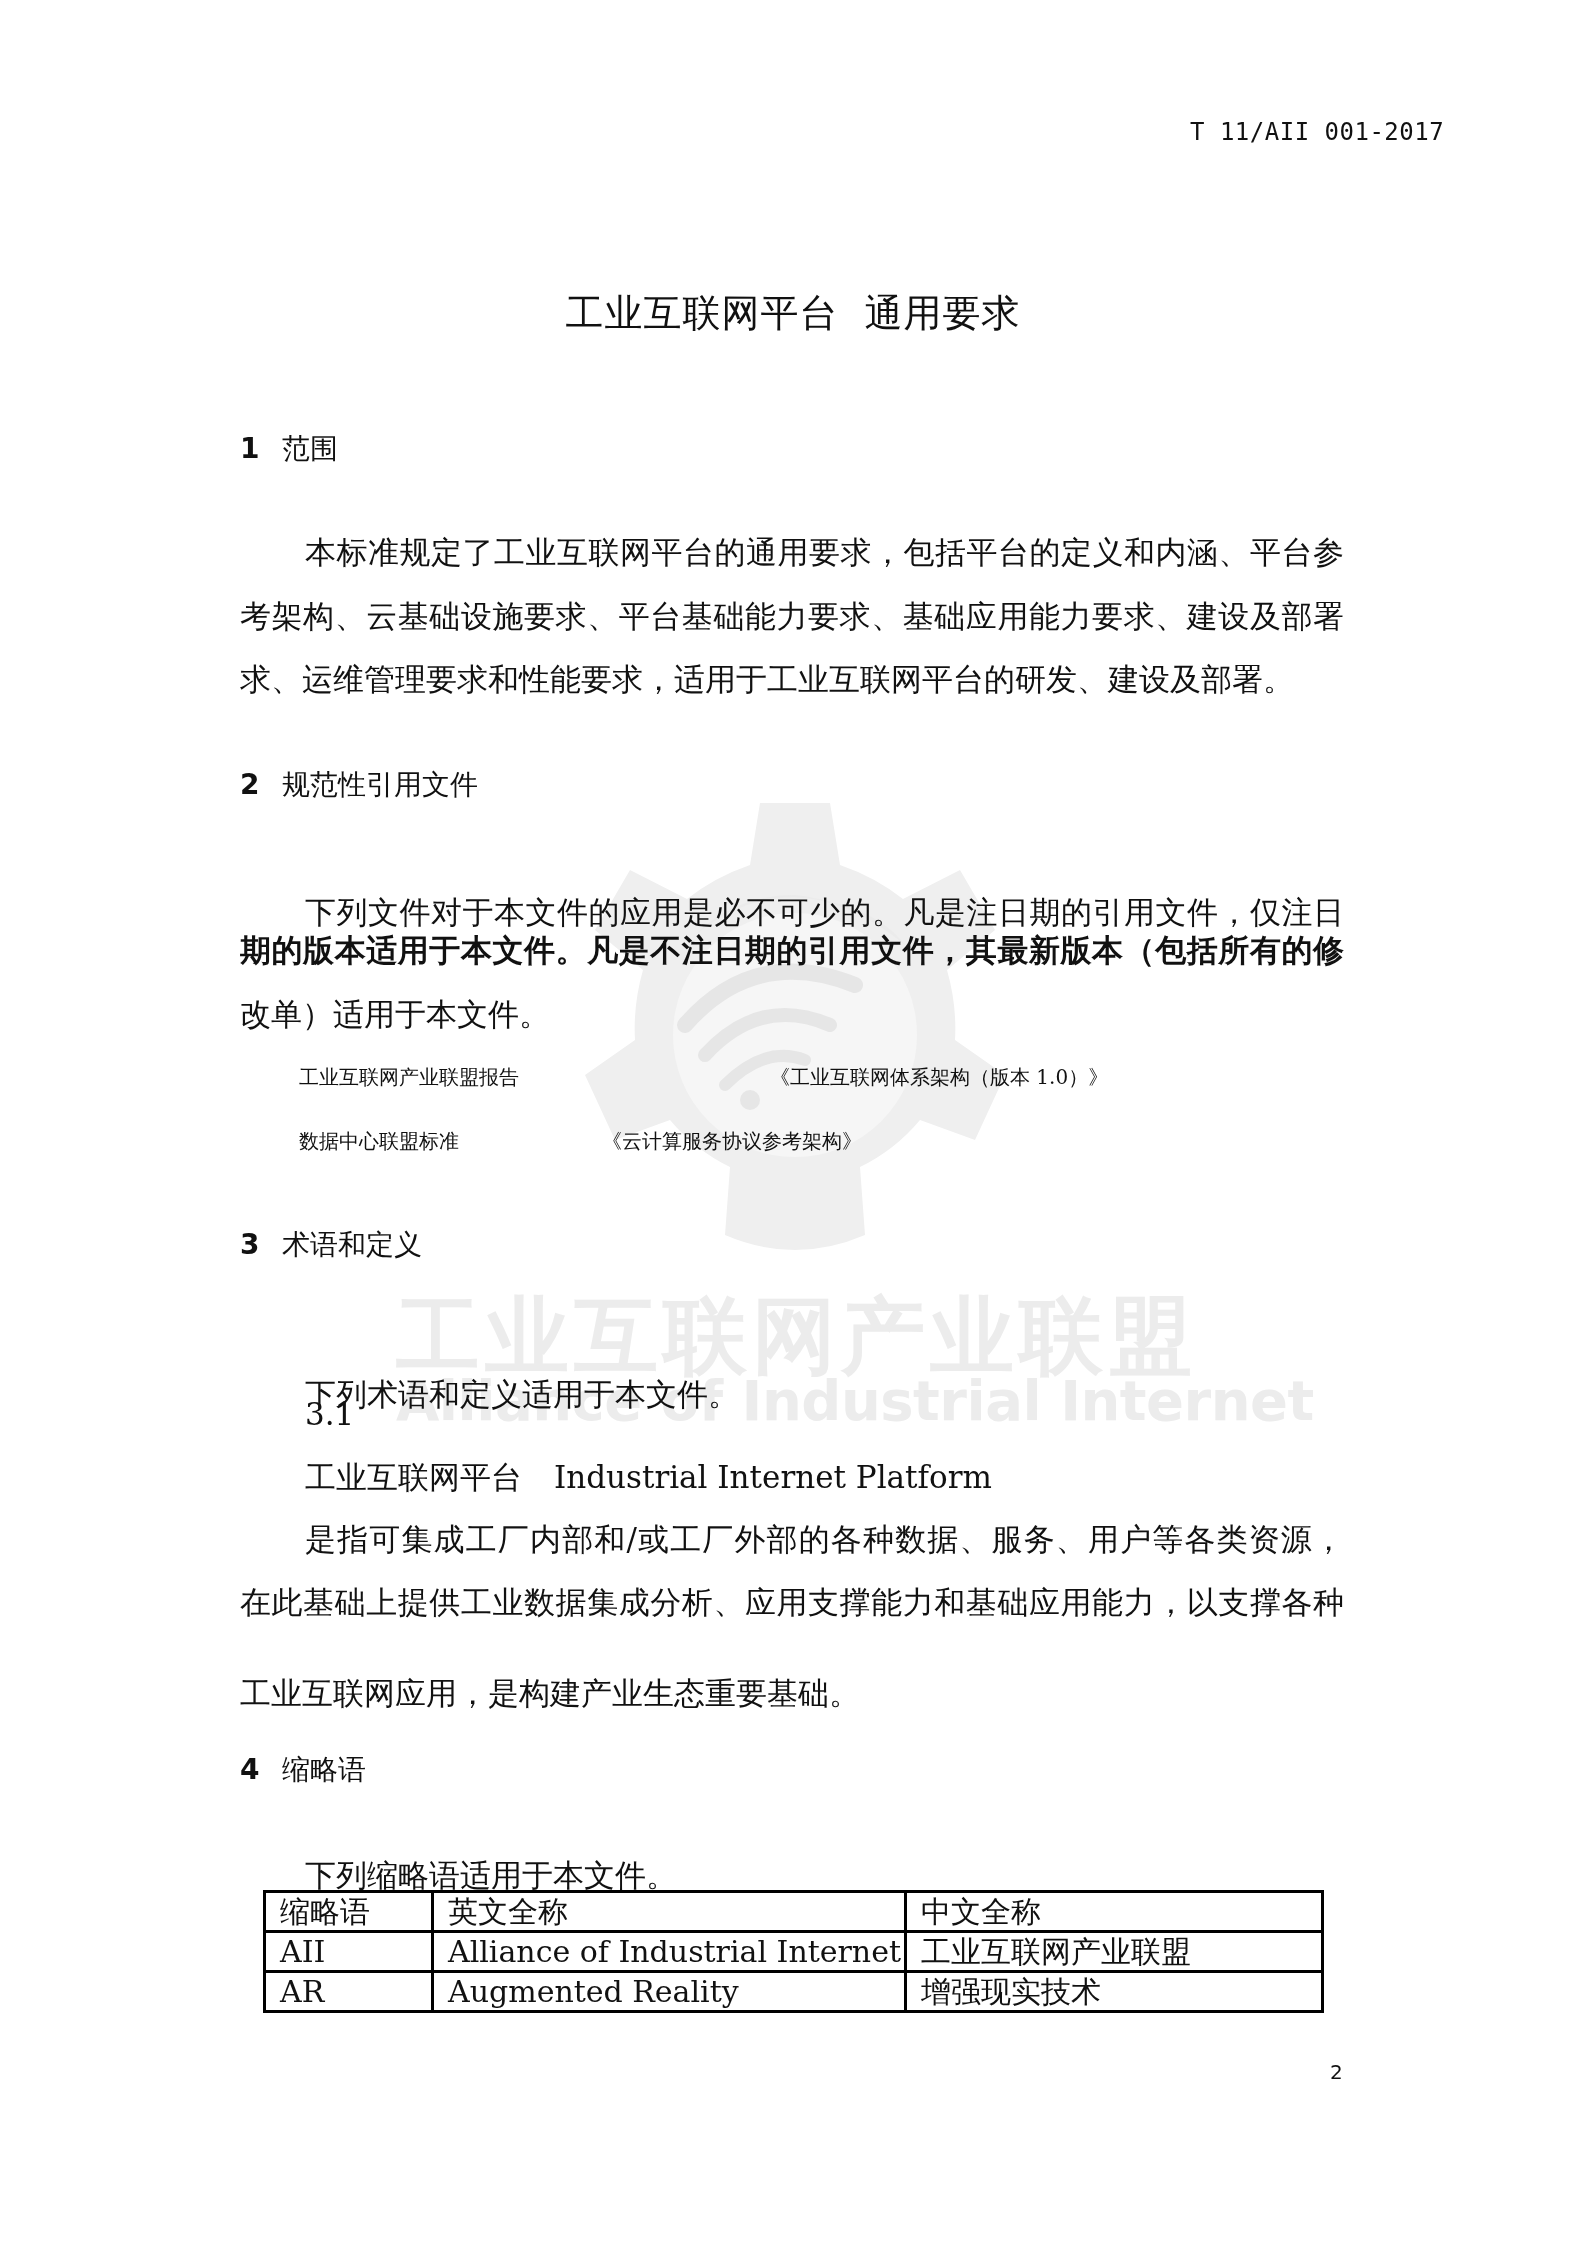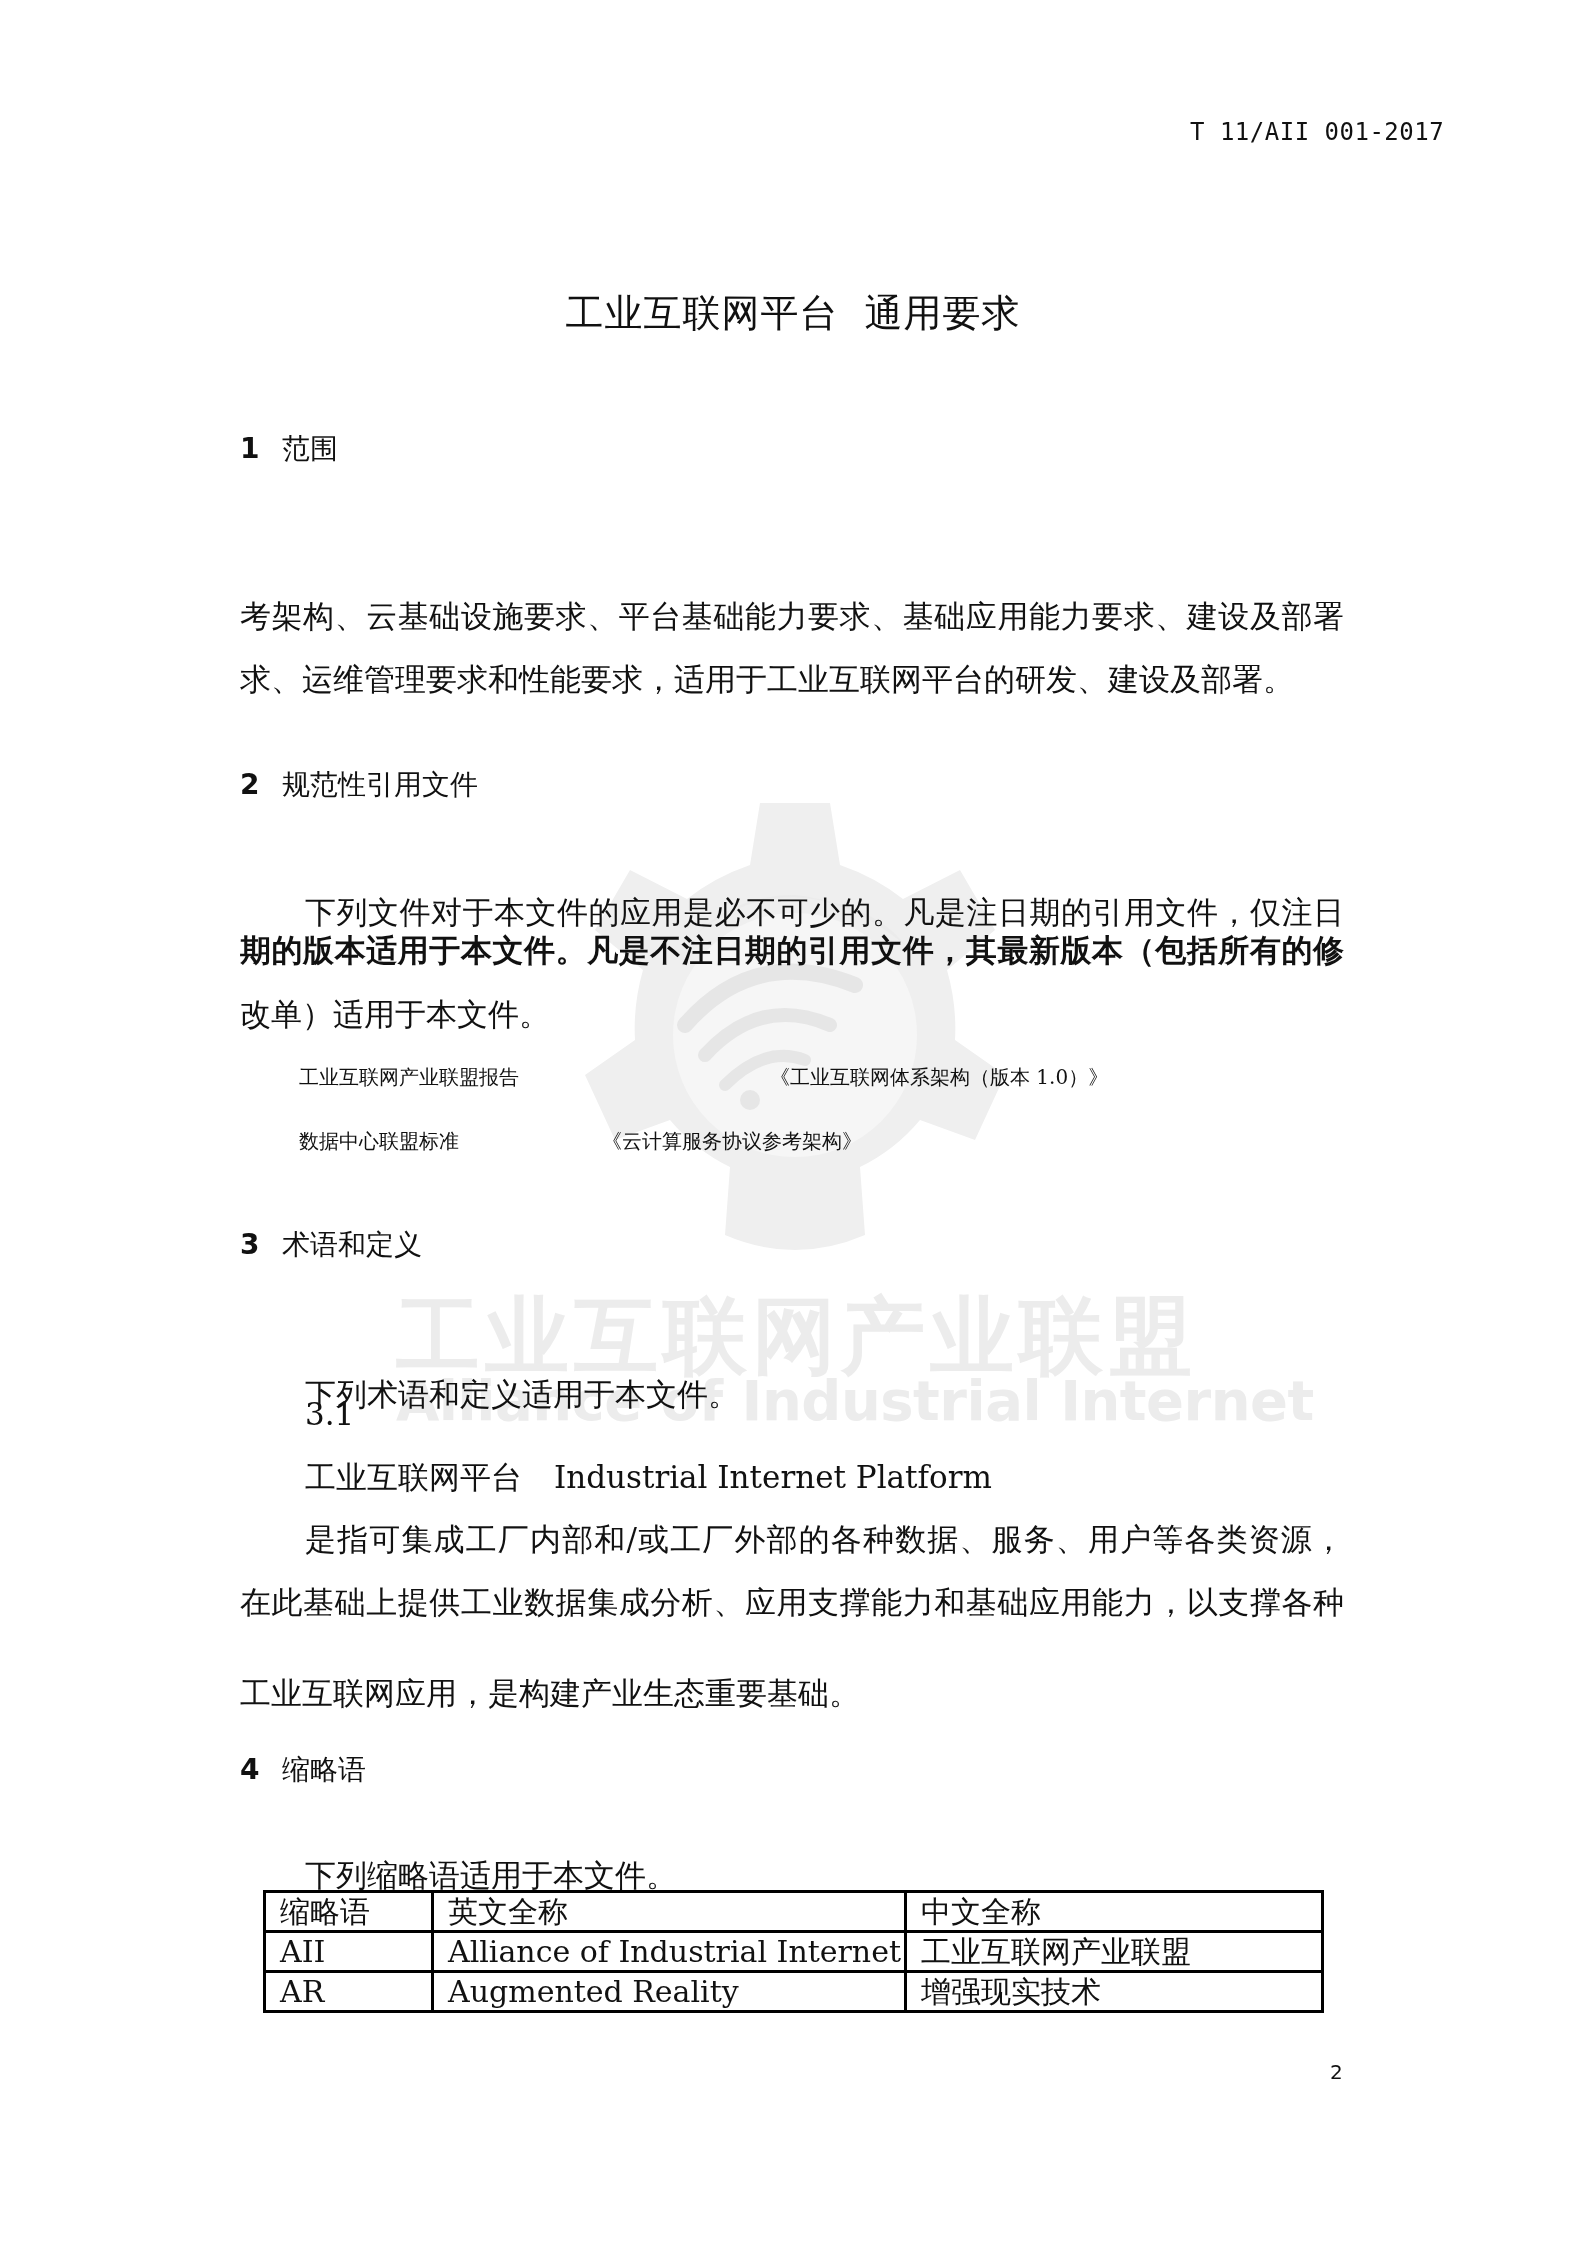--- a/index.html
+++ b/index.html
@@ -44,20 +44,21 @@
 
 <div class="layer-text">
 
   <div class="abs header-code">T 11/AII 001-2017</div>
 
   <div class="abs doc-title" style="white-space: pre;">工业互联网平台  通用要求</div>
 
   <div class="abs sec-head" style="top:430px;">
     <span class="num">1</span><span>范围</span>
   </div>
+  <div class="abs body-line indent justify" style="top:532px;">本标准规定了工业互联网平台的通用要求，包括平台的定义和内涵、平台参</div>
   <div class="abs body-line justify" style="top:596px;">考架构、云基础设施要求、平台基础能力要求、基础应用能力要求、建设及部署</div>
   <div class="abs body-line" style="top:659px;">求、运维管理要求和性能要求，适用于工业互联网平台的研发、建设及部署。</div>
 
   <div class="abs sec-head" style="top:766px;">
     <span class="num">2</span><span>规范性引用文件</span>
   </div>
   <div class="abs body-line indent justify" style="top:892px;">下列文件对于本文件的应用是必不可少的。凡是注日期的引用文件，仅注日</div>
   <div class="abs body-line justify" style="top:930px;font-weight:bold;">期的版本适用于本文件。凡是不注日期的引用文件，其最新版本（包括所有的修</div>
   <div class="abs body-line" style="top:994px;">改单）适用于本文件。</div>
 

